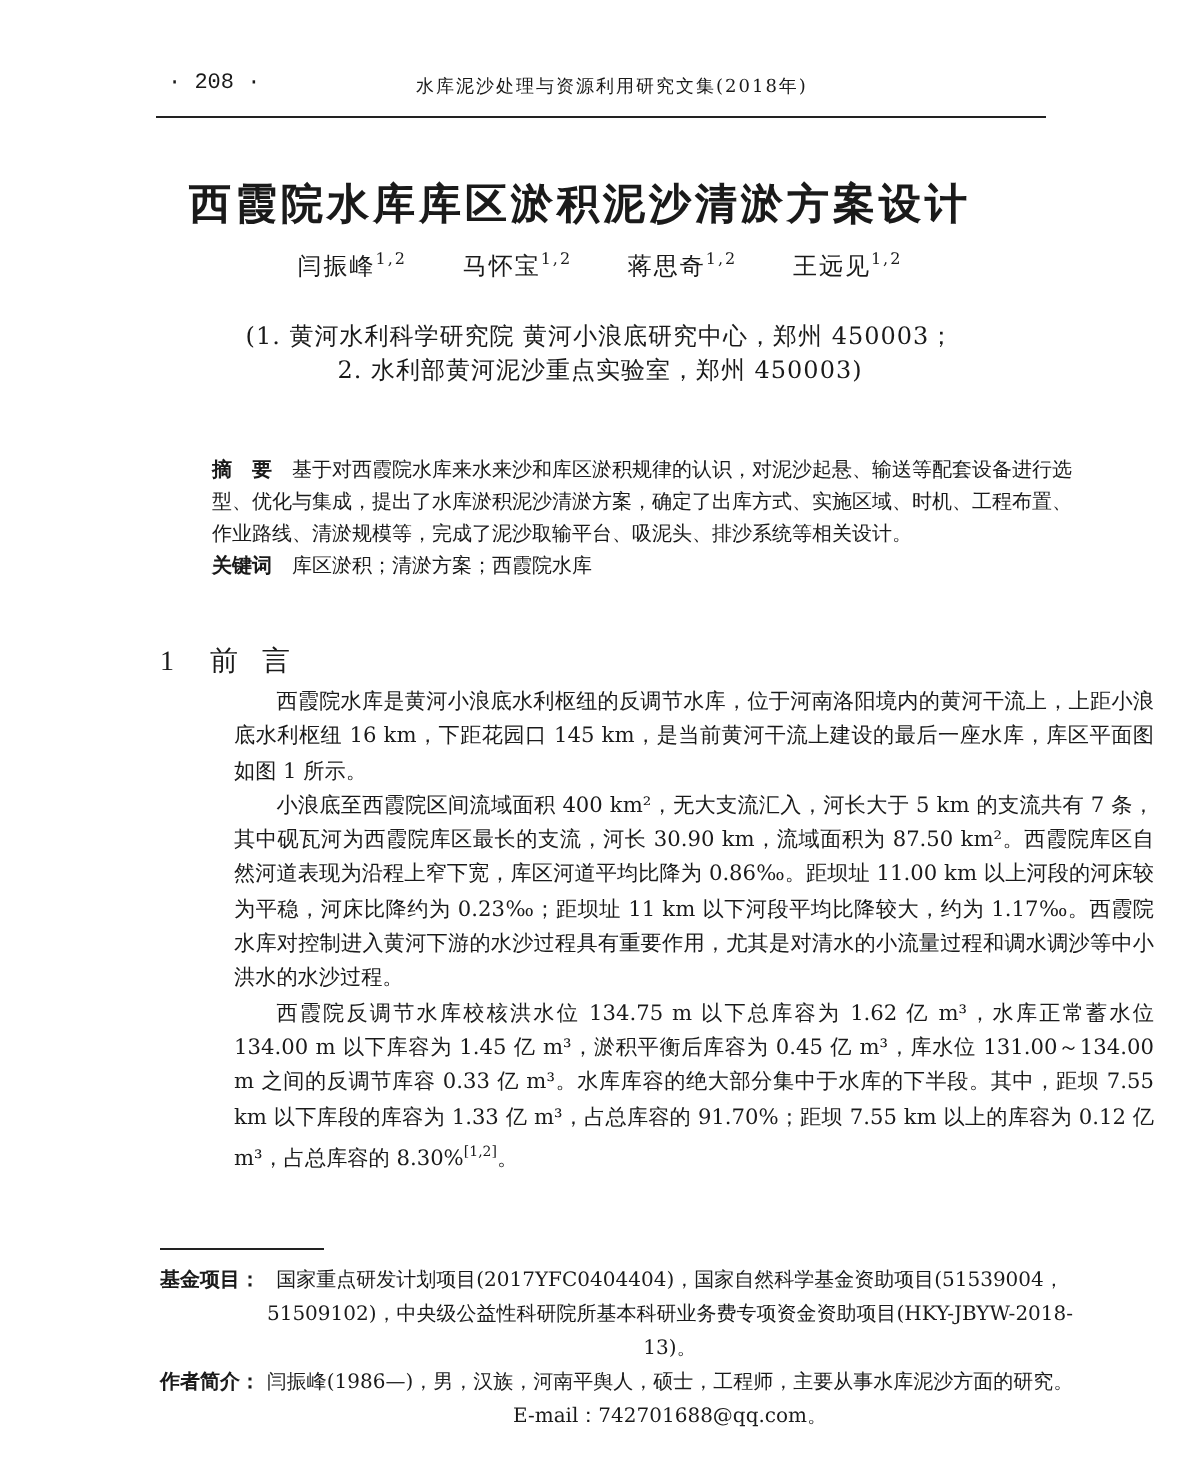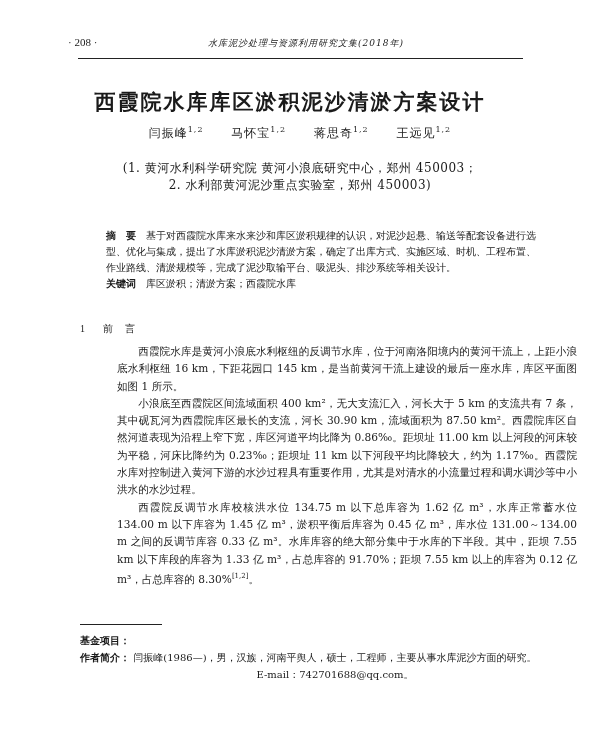--- a/index.html
+++ b/index.html
@@ -1,31 +1,31 @@
 <!DOCTYPE html>
 <html><head>
 <meta charset="utf-8">
 <style>
   html, body { margin: 0; padding: 0; background: #ffffff; }
   body { width: 600px; height: 732px; position: relative; overflow: hidden;
          font-family: "DejaVu Serif", "Liberation Serif", serif; color: #1a1a1a; }
   .abs { position: absolute; }
   .header { left: 68px; top: 36px; width: 386px; font-size: 10px; }
-  .page-num { left: 0; top: 0; font-family: Liberation Serif, serif; font-size: 11px; }
-  .running-title { left: 140px; top: 1px; font-size: 9px; letter-spacing: 1px; font-style: italic; }
+  .page-num { left: 16px; top: 0; font-family: Liberation Mono, monospace; font-size: 11px; }
+  .running-title { left: 140px; top: 1px; font-size: 9px; letter-spacing: 1px; }
   .header-rule { left: 78px; top: 58px; width: 445px; height: 1px; background: #222; }
   .title { left: 0; width: 580px; top: 88px; text-align: center; font-family: "DejaVu Sans", sans-serif;
            font-weight: bold; font-size: 21px; letter-spacing: 2px; }
   .authors { left: 0; width: 600px; top: 125px; text-align: center; font-size: 12px; }
   .author { margin: 0 12px; letter-spacing: 1px; text-align: center; }
   .author sup { font-size: 8px; }
   .affil { left: 0; width: 600px; text-align: center; font-size: 12px; line-height: 17px; letter-spacing: 0.5px; }
   .abstract { left: 106px; width: 432px; top: 228px; font-size: 10px; line-height: 16px; text-indent: 0; }
   .kw-label, .abs-label { font-weight: bold; font-family: "DejaVu Sans", sans-serif; margin-right: 10px; }
-  .section { left: 80px; top: 322px; font-size: 10px; }
+  .section { left: 80px; top: 322px; font-size: 14px; }
   .section .num { font-family: "Liberation Serif", serif; margin-right: 18px; }
   .section .txt { letter-spacing: 12px; }
   .body-text { left: 80px; width: 460px; top: 343px; font-size: 10.6px; line-height: 17.3px; text-align: justify; margin-left: 37px; }
   .body-text p { margin: 0; text-indent: 2em; }
   .footnote-rule { left: 80px; top: 624px; width: 82px; height: 1px; background: #222; }
   .footnotes { left: 80px; width: 460px; top: 632px; font-size: 10px; line-height: 17px; }
   .fn { display: flex; text-align: center; }
   .fn-label { font-weight: bold; font-family: "DejaVu Sans", sans-serif; white-space: nowrap; }
   .fn-body { flex: 1; }
   sup.cite { font-size: 7px; }
@@ -68,18 +68,19 @@
   <p>西霞院水库是黄河小浪底水利枢纽的反调节水库，位于河南洛阳境内的黄河干流上，上距小浪底水利枢纽 16 km，下距花园口 145 km，是当前黄河干流上建设的最后一座水库，库区平面图如图 1 所示。</p>
   <p>小浪底至西霞院区间流域面积 400 km²，无大支流汇入，河长大于 5 km 的支流共有 7 条，其中砚瓦河为西霞院库区最长的支流，河长 30.90 km，流域面积为 87.50 km²。西霞院库区自然河道表现为沿程上窄下宽，库区河道平均比降为 0.86‰。距坝址 11.00 km 以上河段的河床较为平稳，河床比降约为 0.23‰；距坝址 11 km 以下河段平均比降较大，约为 1.17‰。西霞院水库对控制进入黄河下游的水沙过程具有重要作用，尤其是对清水的小流量过程和调水调沙等中小洪水的水沙过程。</p>
   <p><span>西霞院反调节水库校核洪水位 134.75 m 以下总库容为 1.62 亿 m³，水库正常蓄水位 134.00 m 以下库容为 1.45 亿 m³，淤积平衡后库容为 0.45 亿 m³，库水位 131.00～134.00 m 之间的反调节库容 0.33 亿 m³。水库库容的绝大部分集中于水库的下半段。其中，距坝 7.55 km 以下库段的库容为 1.33 亿 m³，占总库容的 91.70%；距坝 7.55 km 以上的库容为 0.12 亿 m³，占总库容的 8.30%</span><sup class="cite">[1,2]</sup><span>。</span></p>
 </div>
 
 <div class="abs footnote-rule"></div>
 
 <div class="abs footnotes">
   <div class="fn">
     <span class="fn-label">基金项目：</span>
+    <span class="fn-body">国家重点研发计划项目(2017YFC0404404)，国家自然科学基金资助项目(51539004，51509102)，中央级公益性科研院所基本科研业务费专项资金资助项目(HKY-JBYW-2018-13)。</span>
   </div>
   <div class="fn">
     <span class="fn-label">作者简介：</span>
     <span class="fn-body">闫振峰(1986—)，男，汉族，河南平舆人，硕士，工程师，主要从事水库泥沙方面的研究。E-mail：742701688@qq.com。</span>
   </div>
 </div>
 
 </body></html>

